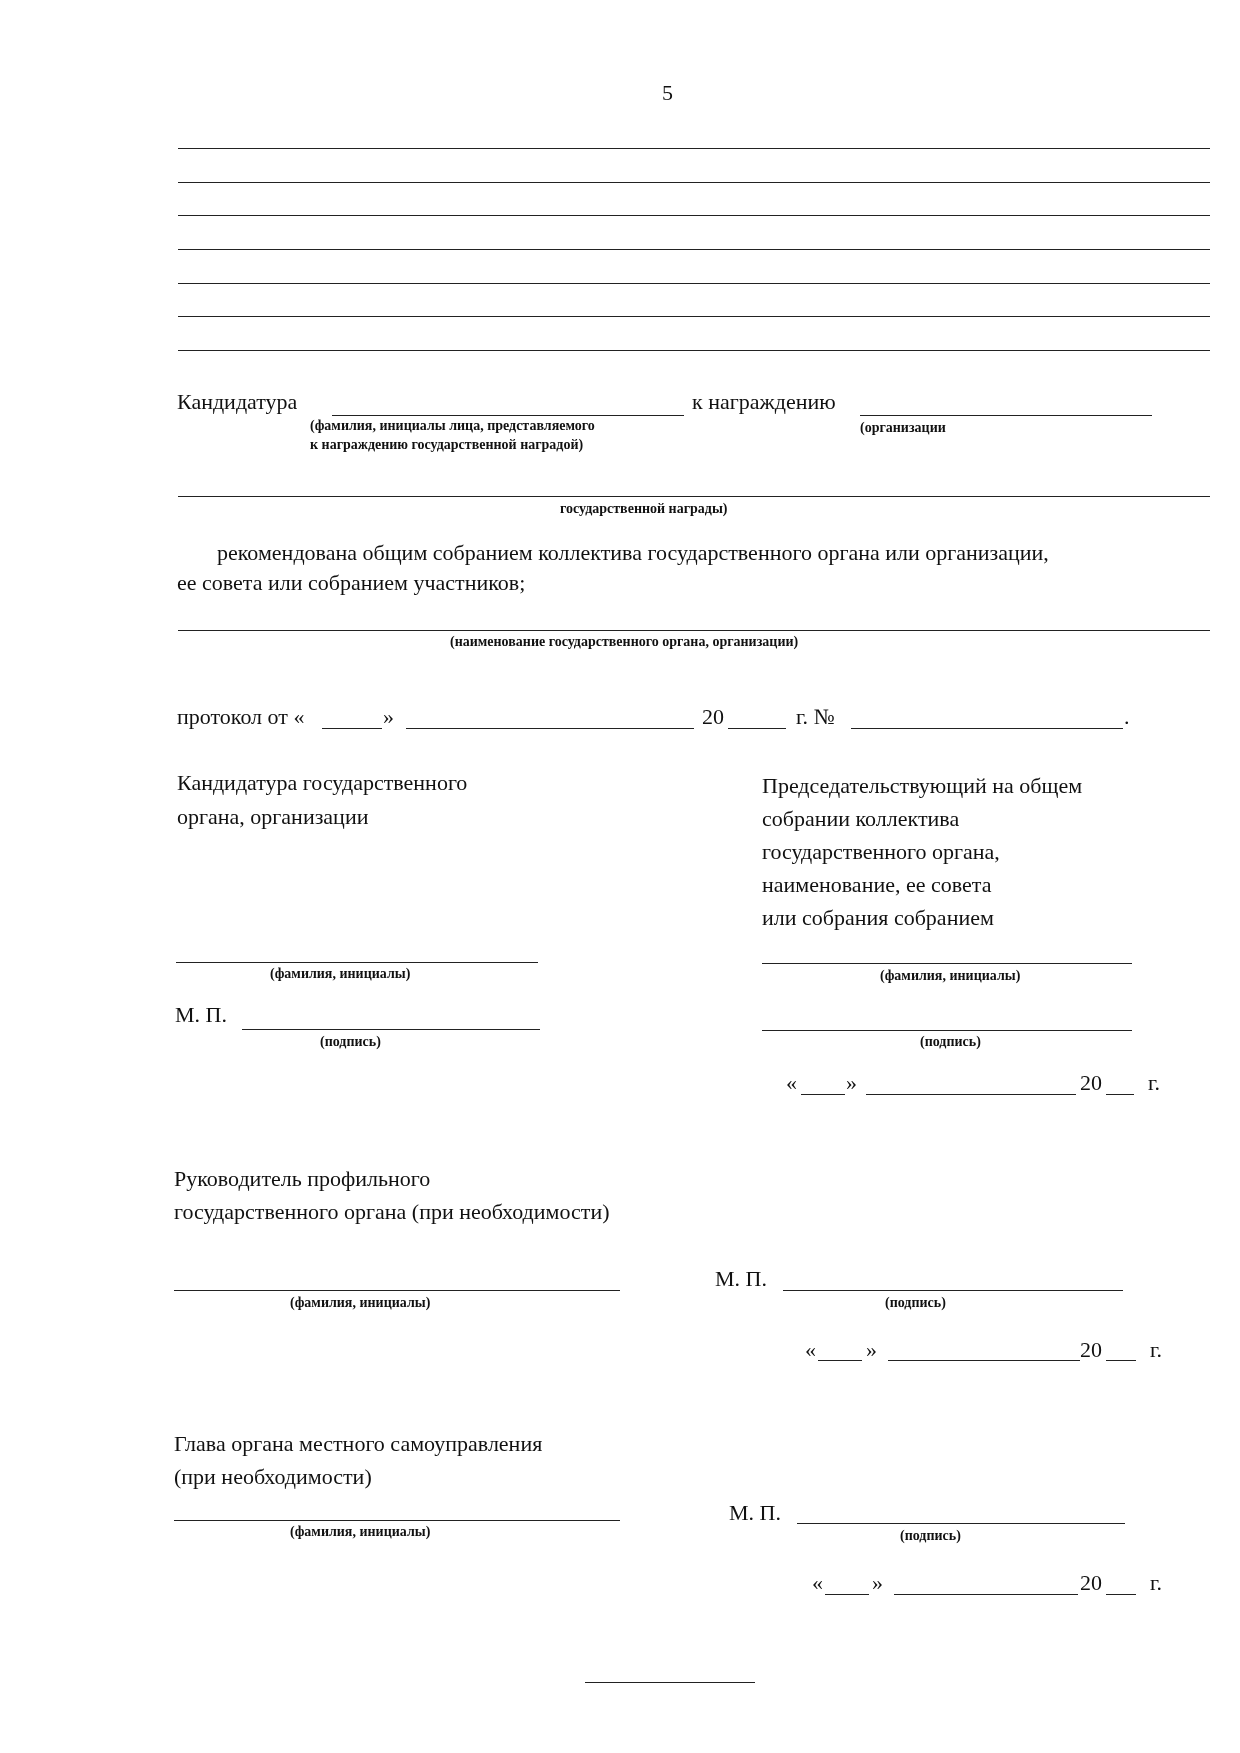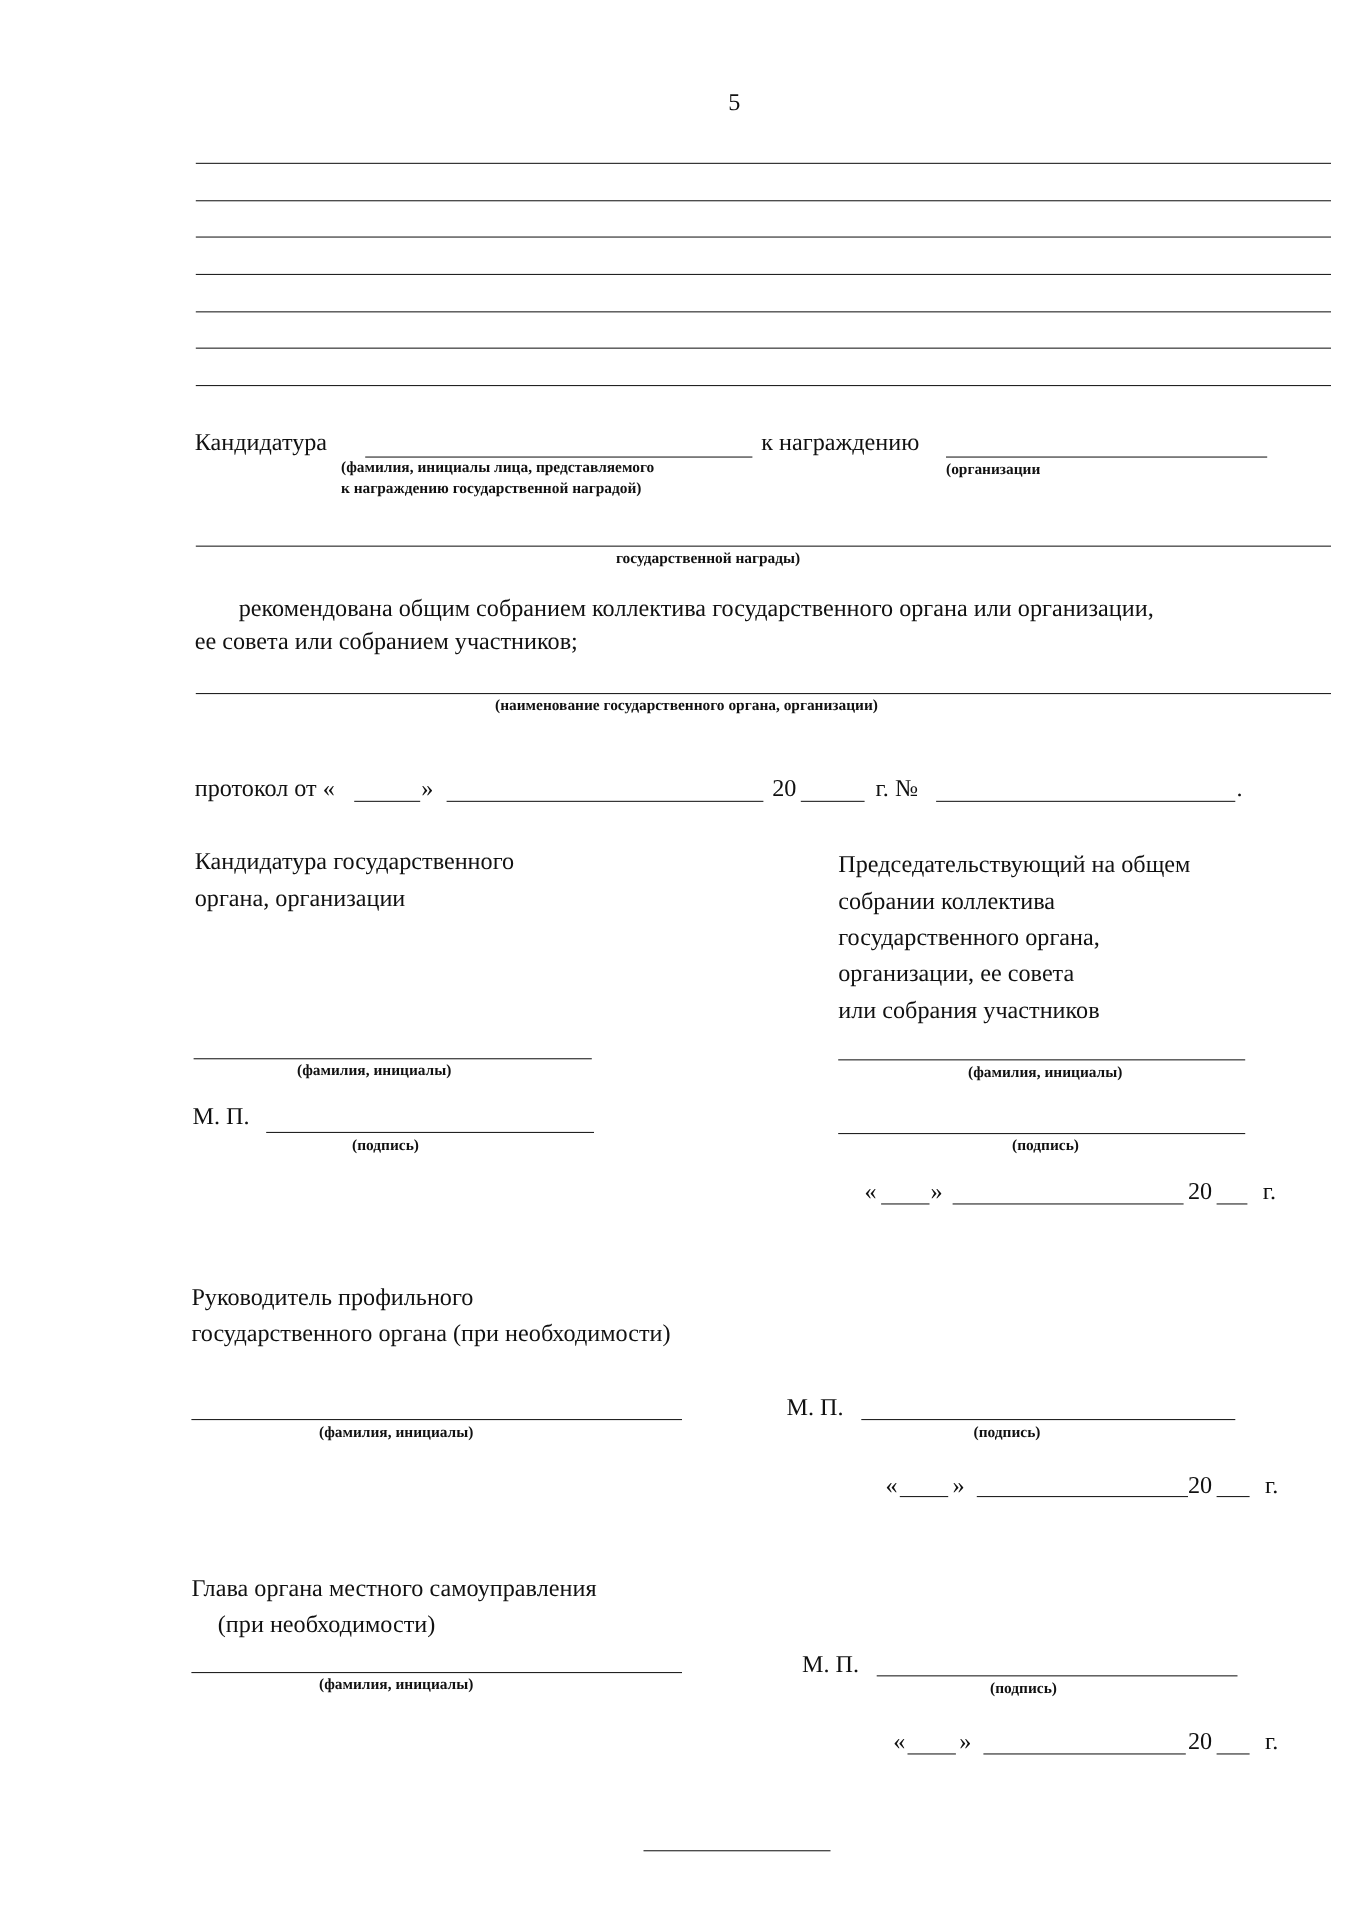--- a/index.html
+++ b/index.html
@@ -61,22 +61,22 @@
   <div class="abs cap" style="left:270px;width:200px;top:966px;">(фамилия, инициалы)</div>
   <div class="abs txt" style="left:175px;top:998px;">М. П.</div>
   <div class="line" style="left:242px;width:298px;top:1029px;"></div>
   <div class="abs cap" style="left:320px;width:130px;top:1034px;">(подпись)</div>
 </div>
 
 <div>
   <div class="abs txt" style="left:762px;top:769px;">Председательствующий на общем</div>
   <div class="abs txt" style="left:762px;top:802px;">собрании коллектива</div>
   <div class="abs txt" style="left:762px;top:835px;">государственного органа,</div>
-  <div class="abs txt" style="left:762px;top:868px;">организации, ее совета</div>
-  <div class="abs txt" style="left:762px;top:901px;">или собрания участников</div>
+  <div class="abs txt" style="left:762px;top:868px;">наименование, ее совета</div>
+  <div class="abs txt" style="left:762px;top:901px;">или собрания собранием</div>
   <div class="line" style="left:762px;width:370px;top:963px;"></div>
   <div class="abs cap" style="left:880px;width:190px;top:968px;">(фамилия, инициалы)</div>
   <div class="line" style="left:762px;width:370px;top:1030px;"></div>
   <div class="abs cap" style="left:920px;width:110px;top:1034px;">(подпись)</div>
   <div class="abs txt" style="left:786px;top:1066px;">«</div>
   <div class="line" style="left:801px;width:44px;top:1094px;"></div>
   <div class="abs txt" style="left:846px;top:1066px;">»</div>
   <div class="line" style="left:866px;width:210px;top:1094px;"></div>
   <div class="abs txt" style="left:1080px;top:1066px;">20</div>
   <div class="line" style="left:1106px;width:28px;top:1094px;"></div>
@@ -95,21 +95,21 @@
   <div class="line" style="left:818px;width:44px;top:1360px;"></div>
   <div class="abs txt" style="left:866px;top:1333px;">»</div>
   <div class="line" style="left:888px;width:192px;top:1360px;"></div>
   <div class="abs txt" style="left:1080px;top:1333px;">20</div>
   <div class="line" style="left:1106px;width:30px;top:1360px;"></div>
   <div class="abs txt" style="left:1150px;top:1333px;">г.</div>
 </div>
 
 <div>
   <div class="abs txt" style="left:174px;top:1427px;">Глава органа местного самоуправления</div>
-  <div class="abs txt" style="left:174px;top:1460px;margin-left:24px;">(при необходимости)</div>
+  <div class="abs txt" style="left:174px;top:1460px;">(при необходимости)</div>
   <div class="line" style="left:174px;width:446px;top:1520px;"></div>
   <div class="abs cap" style="left:290px;width:200px;top:1524px;">(фамилия, инициалы)</div>
   <div class="abs txt" style="left:729px;top:1496px;">М. П.</div>
   <div class="line" style="left:797px;width:328px;top:1523px;"></div>
   <div class="abs cap" style="left:900px;width:110px;top:1528px;">(подпись)</div>
   <div class="abs txt" style="left:812px;top:1566px;">«</div>
   <div class="line" style="left:825px;width:44px;top:1594px;"></div>
   <div class="abs txt" style="left:872px;top:1566px;">»</div>
   <div class="line" style="left:894px;width:184px;top:1594px;"></div>
   <div class="abs txt" style="left:1080px;top:1566px;">20</div>

